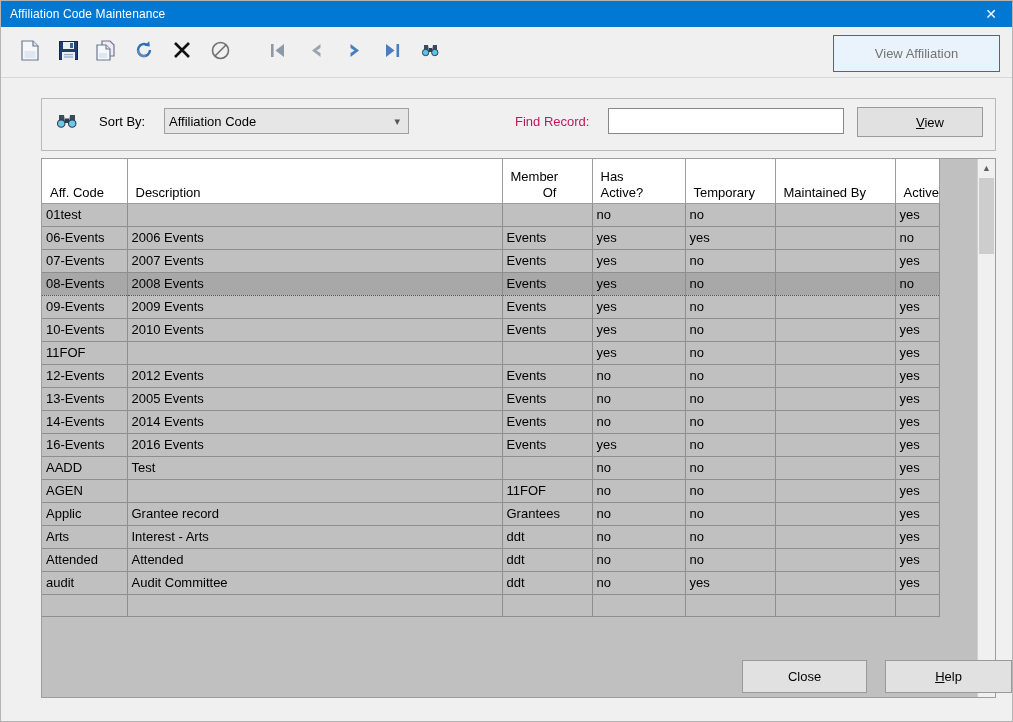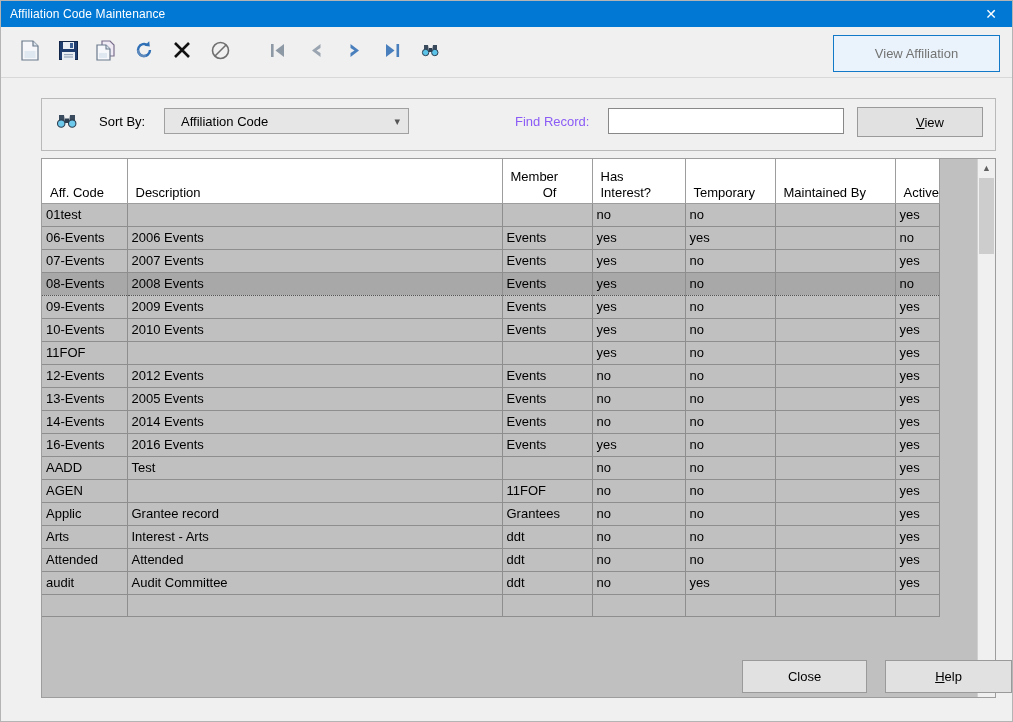--- a/index.html
+++ b/index.html
@@ -131,39 +131,39 @@
     left: 122px;
     top: 9px;
     width: 245px;
     height: 26px;
     box-sizing: border-box;
     background: #e6e6e6;
     border: 1px solid #a0a0a0;
     font-size: 13px;
     font-family: "Liberation Sans", sans-serif;
     color: #000;
-    padding: 0 16px;
+    padding: 0 4px;
     display: flex;
     align-items: center;
     cursor: pointer;
   }
   .sort-select .chev {
     position: absolute;
     right: 8px;
     top: 50%;
     transform: translateY(-50%);
     font-size: 11px;
     color: #555;
   }
   .find-label {
     position: absolute;
     left: 473px;
     top: 15px;
     font-size: 13px;
-    color: #8b5cf6;
+    color: #be185d;
     text-align: center;
   }
   .find-input {
     position: absolute;
     left: 566px;
     top: 9px;
     width: 236px;
     height: 26px;
     box-sizing: border-box;
     background: #ffffff;
@@ -478,21 +478,21 @@
             <col style="width:93px">
             <col style="width:90px">
             <col style="width:120px">
             <col style="width:44px">
           </colgroup>
           <thead>
             <tr>
               <th><span class="l1">Aff. Code</span></th>
               <th><span class="l1">Description</span></th>
               <th class="center-second"><span class="l1">Member</span><span class="l2">Of</span></th>
-              <th class="hasmem"><span class="l1">Has</span><span class="l2">Interest?</span></th>
+              <th class="hasmem"><span class="l1">Has</span><span class="l2">Active?</span></th>
               <th><span class="l1">Temporary</span></th>
               <th><span class="l1">Maintained By</span></th>
               <th><span class="l1">Active</span></th>
             </tr>
           </thead>
           <tbody id="grid-body">
               <tr>
                 <td>01test</td>
                 <td></td>
                 <td></td>

